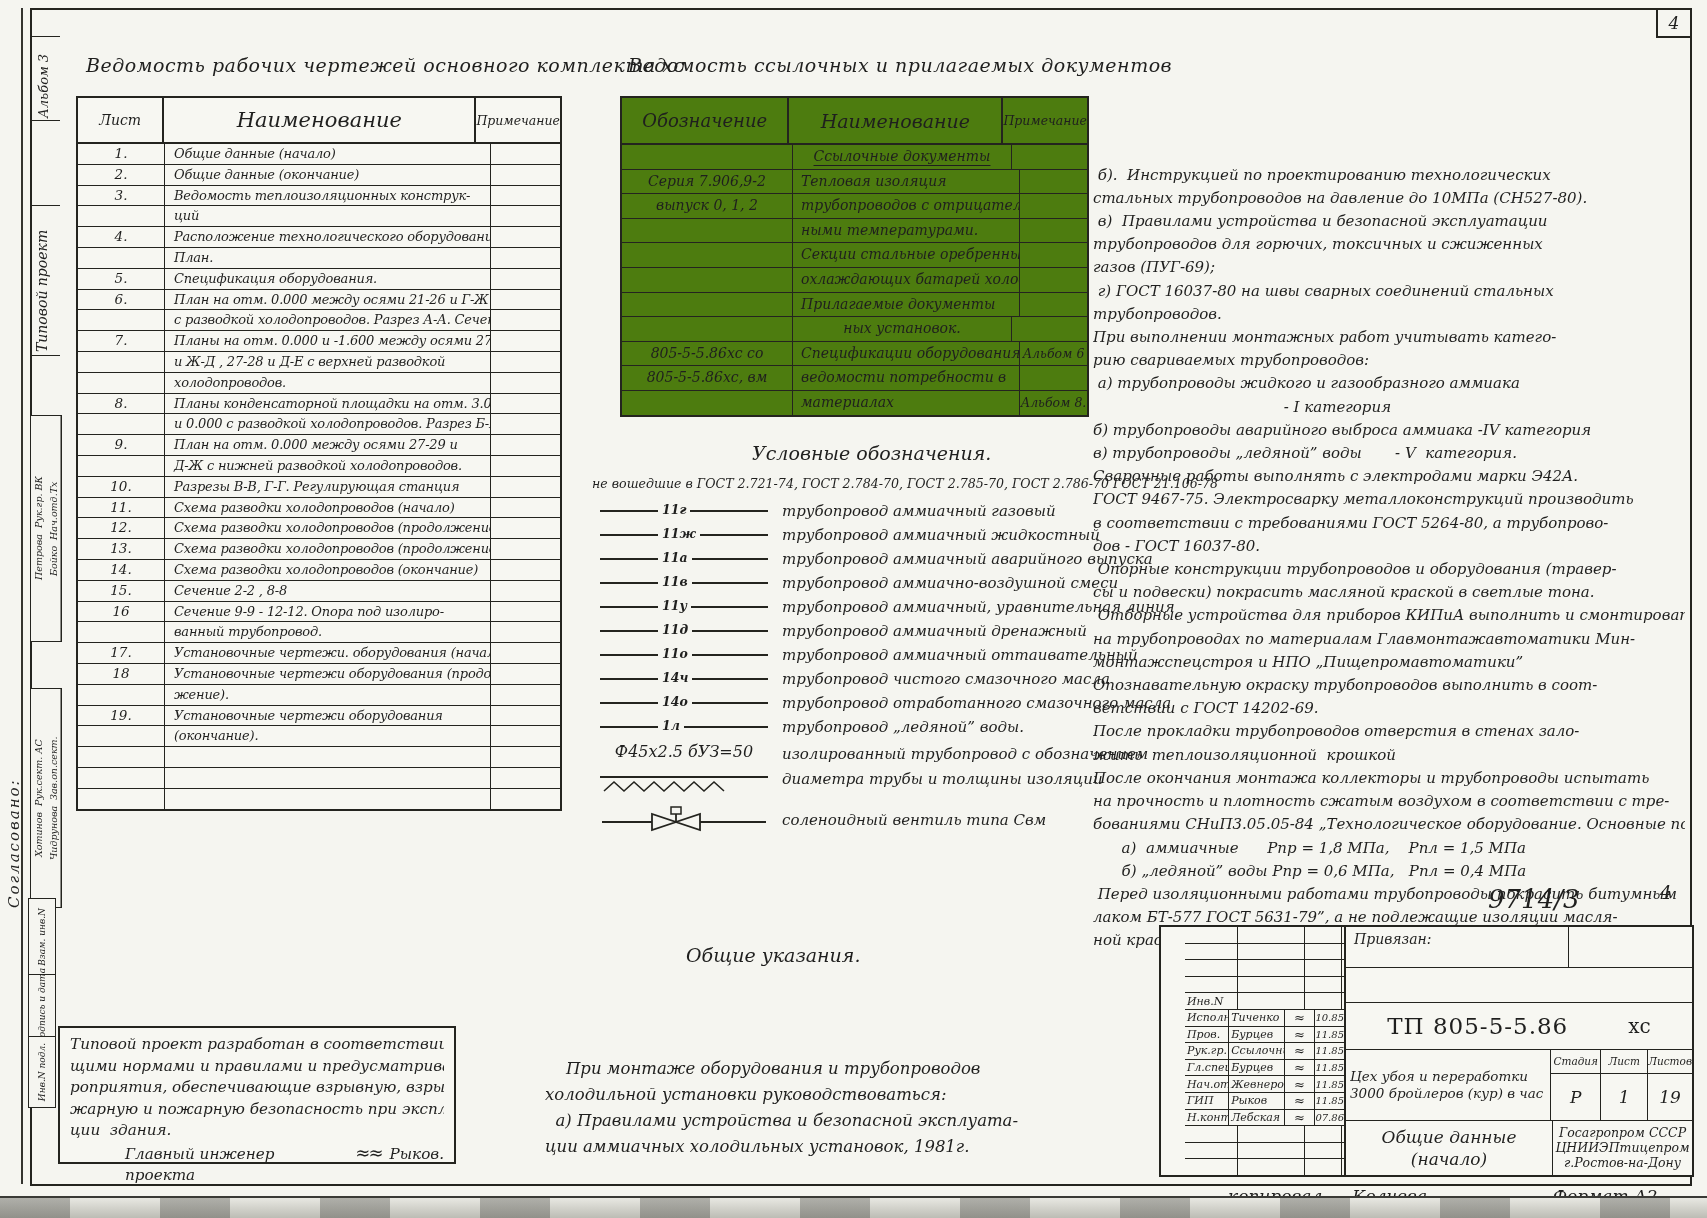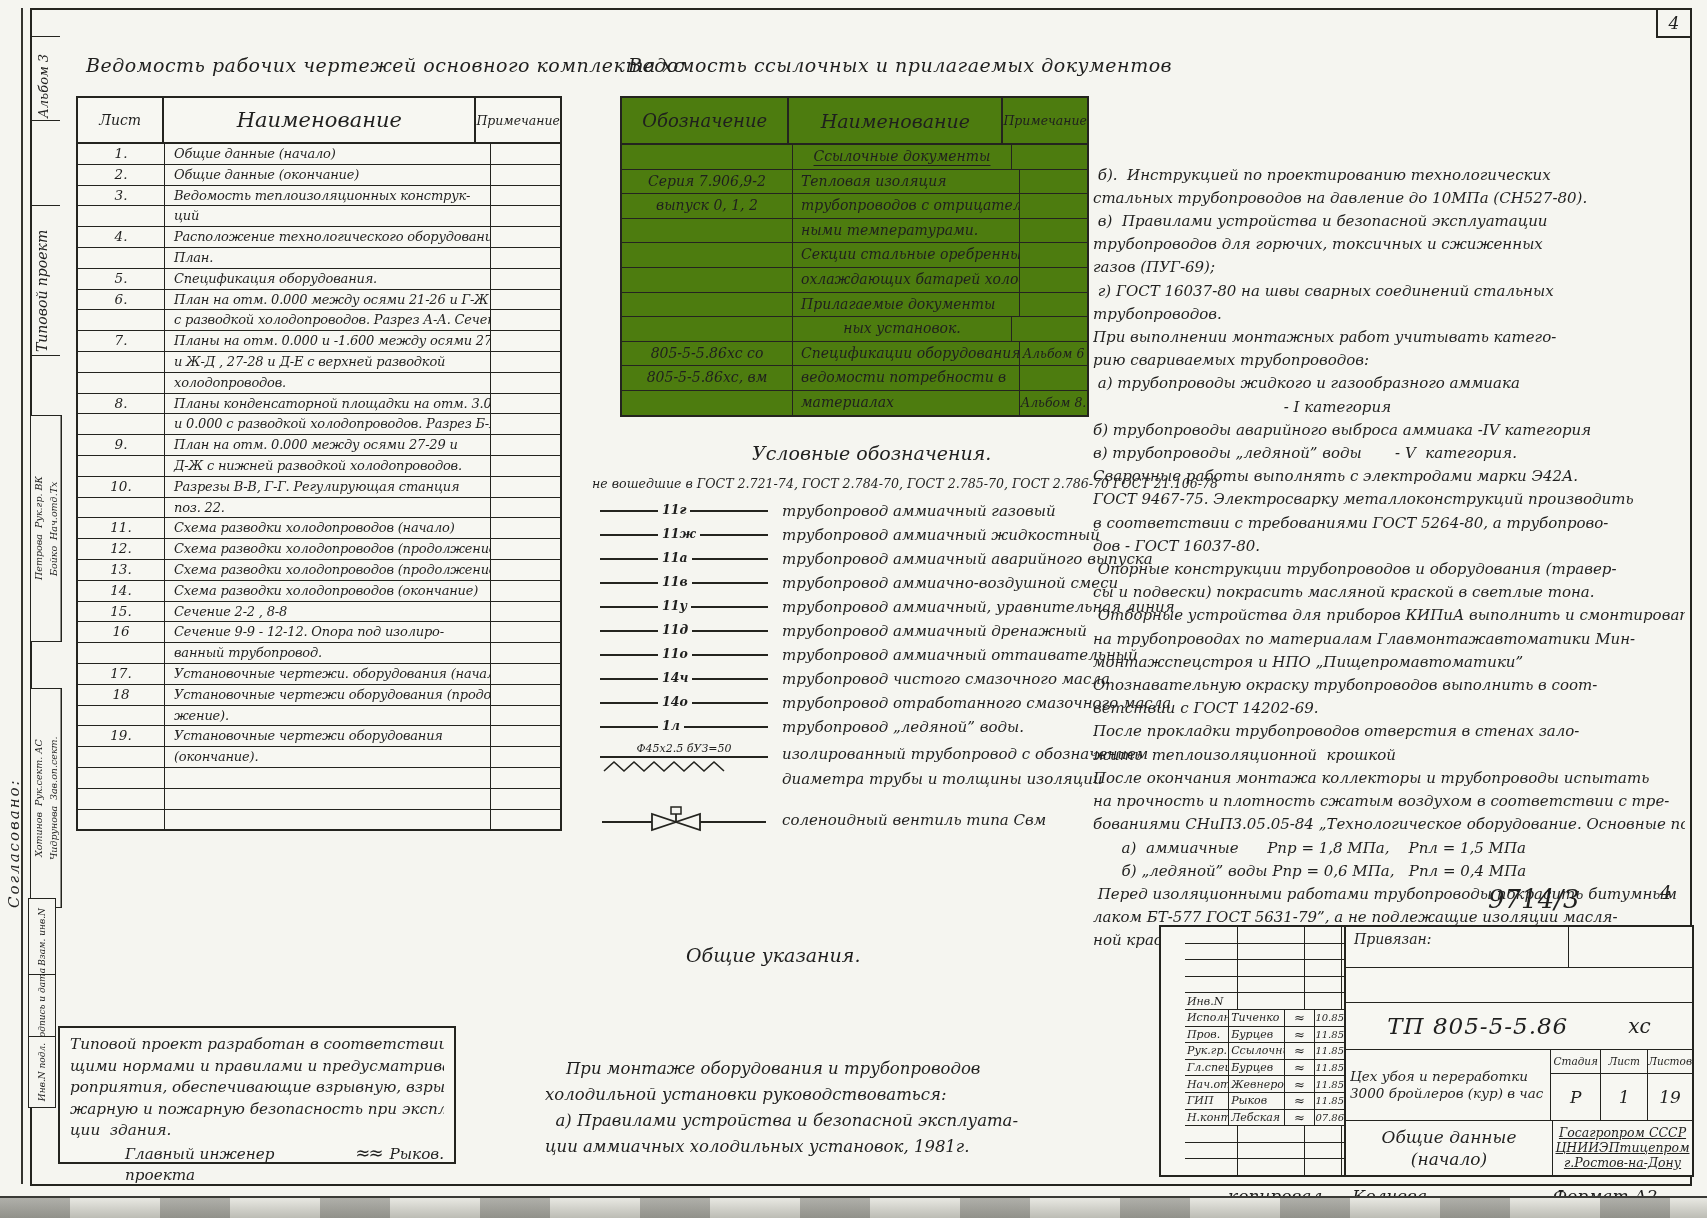--- a/index.html
+++ b/index.html
@@ -63,22 +63,22 @@
   #legend-note{position:absolute;left:592px;top:476px;font-size:12.6px;font-style:italic;white-space:nowrap;}
   #legend{position:absolute;left:600px;top:499px;}
   .lg-item{display:flex;height:24px;align-items:center;}
   .lg-sym{width:168px;display:flex;align-items:center;}
   .seg1{width:58px;border-top:2px solid #24241f;}
   .seg2{flex:1;border-top:2px solid #24241f;}
   .lg-lbl{font-size:12.5px;font-style:italic;padding:0 4px;transform:translateY(-2px);}
   .lg-desc{font-size:15px;font-style:italic;padding-left:14px;white-space:nowrap;}
   #lg-insulated{position:absolute;left:600px;top:742px;display:flex;}
   .ins-sym{width:168px;}
-  .ins-lbl{font-size:11px;font-style:italic;text-align:center;border-bottom:2px solid #24241f;
-           white-space:nowrap;padding-bottom:1px;}
+  .ins-lbl{font-size:16px;font-style:italic;text-align:center;border-bottom:2px solid #24241f;
+           white-space:nowrap;padding-bottom:15px;}
   .ins-desc div{font-size:15px;font-style:italic;line-height:25px;white-space:nowrap;padding-left:14px;}
   #lg-valve{position:absolute;left:600px;top:806px;display:flex;align-items:center;}
   
   #gu-title{position:absolute;left:686px;top:944px;font-size:19px;font-style:italic;}
   #gu{position:absolute;left:545px;top:978px;width:560px;font-size:16.5px;line-height:26px;
       font-style:italic;white-space:pre-wrap;}
   
   #rn{position:absolute;left:1093px;top:94px;width:592px;font-size:15px;line-height:23.2px;
       font-style:italic;white-space:pre-wrap;}
   .rn-line{min-height:23.2px;white-space:pre;overflow:hidden;}
@@ -94,39 +94,39 @@
   .s-name{width:64px;border-right:1px solid #24241f;padding-left:2px;display:flex;align-items:center;white-space:nowrap;overflow:hidden;}
   .s-sig{width:36px;border-right:1px solid #24241f;display:flex;align-items:center;justify-content:center;font-size:13px;}
   .s-date{flex:1;display:flex;align-items:center;justify-content:center;font-size:10px;}
   .tb-right{flex:1;position:relative;}
   .tb-right .row{position:absolute;left:0;right:0;}
   .tr1{top:0;height:40px;border-bottom:1.5px solid #24241f;display:flex;}
   .tr1a{width:206px;border-right:1.5px solid #24241f;padding:4px 8px;font-size:14px;font-style:italic;}
   .tr1b{flex:1;}
   .tr2{top:40px;height:35px;border-bottom:1.5px solid #24241f;}
   .tr3{top:75px;height:47px;border-bottom:1.5px solid #24241f;display:flex;align-items:center;
-       justify-content:center;gap:60px;font-style:italic;}
+       justify-content:center;gap:60px;}
   .tr3 .code{font-size:23px;letter-spacing:1px;}
   .tr3 .suffix{font-size:20px;}
   .tr4{top:122px;height:71px;border-bottom:1.5px solid #24241f;display:flex;}
   .tr4a{width:206px;border-right:1.5px solid #24241f;font-size:13.5px;font-style:italic;
         padding:4px 4px;line-height:17px;display:flex;flex-direction:column;justify-content:center;}
   .tr4b{flex:1;display:flex;flex-direction:column;}
   .tr4b-head{display:flex;height:24px;border-bottom:1.5px solid #24241f;font-size:10.5px;font-style:italic;}
   .tr4b-head span{display:flex;align-items:center;justify-content:center;border-right:1.5px solid #24241f;}
   .tr4b-head span:last-child{border-right:none;}
   .tr4b-vals{flex:1;display:flex;font-size:17px;font-style:italic;}
   .tr4b-vals span{display:flex;align-items:center;justify-content:center;border-right:1.5px solid #24241f;}
   .tr4b-vals span:last-child{border-right:none;}
   .w49{width:49px;} .w46{width:46px;} .wfl{flex:1;}
   .tr5{top:193px;bottom:0;display:flex;}
   .tr5a{width:206px;border-right:1.5px solid #24241f;font-size:17px;font-style:italic;text-align:center;
         display:flex;flex-direction:column;justify-content:center;line-height:22px;}
   .tr5b{flex:1;font-size:12.5px;font-style:italic;text-align:center;display:flex;flex-direction:column;
-        justify-content:center;line-height:15px;text-decoration:underline;}
+        justify-content:center;line-height:15px;}
   #copyline{position:absolute;left:1228px;top:1186px;font-size:17px;font-style:italic;display:flex;gap:30px;}
   #format{position:absolute;left:1553px;top:1186px;font-size:17px;font-style:italic;}
   
   #blnote{position:absolute;left:58px;top:1026px;width:398px;height:138px;border:2px solid #24241f;
           padding:6px 10px;font-size:15.2px;font-style:italic;line-height:21.5px;background:#f7f7f2;box-sizing:border-box;}
   .bl-sign{display:flex;gap:8px;padding-left:55px;align-items:baseline;}
   .squig{font-size:18px;letter-spacing:-2px;}
   
   #torn{position:absolute;left:0;top:1196px;width:1707px;height:22px;border-top:2.5px solid #3a3a36;
         background:
@@ -289,25 +289,20 @@
           <div class="c2">Д-Ж с нижней разводкой холодопроводов.</div>
           <div class="c3"></div>
         </div>
 
         <div class="ws-row">
           <div class="c1">10.</div>
           <div class="c2">Разрезы В-В, Г-Г.  Регулирующая  станция</div>
           <div class="c3"></div>
         </div>
 
-        <div class="ws-row">
-          <div class="c1"></div>
-          <div class="c2">поз. 22.</div>
-          <div class="c3"></div>
-        </div>
 
         <div class="ws-row">
           <div class="c1">11.</div>
           <div class="c2">Схема разводки холодопроводов (начало)</div>
           <div class="c3"></div>
         </div>
 
         <div class="ws-row">
           <div class="c1">12.</div>
           <div class="c2">Схема разводки холодопроводов (продолжение).</div>

